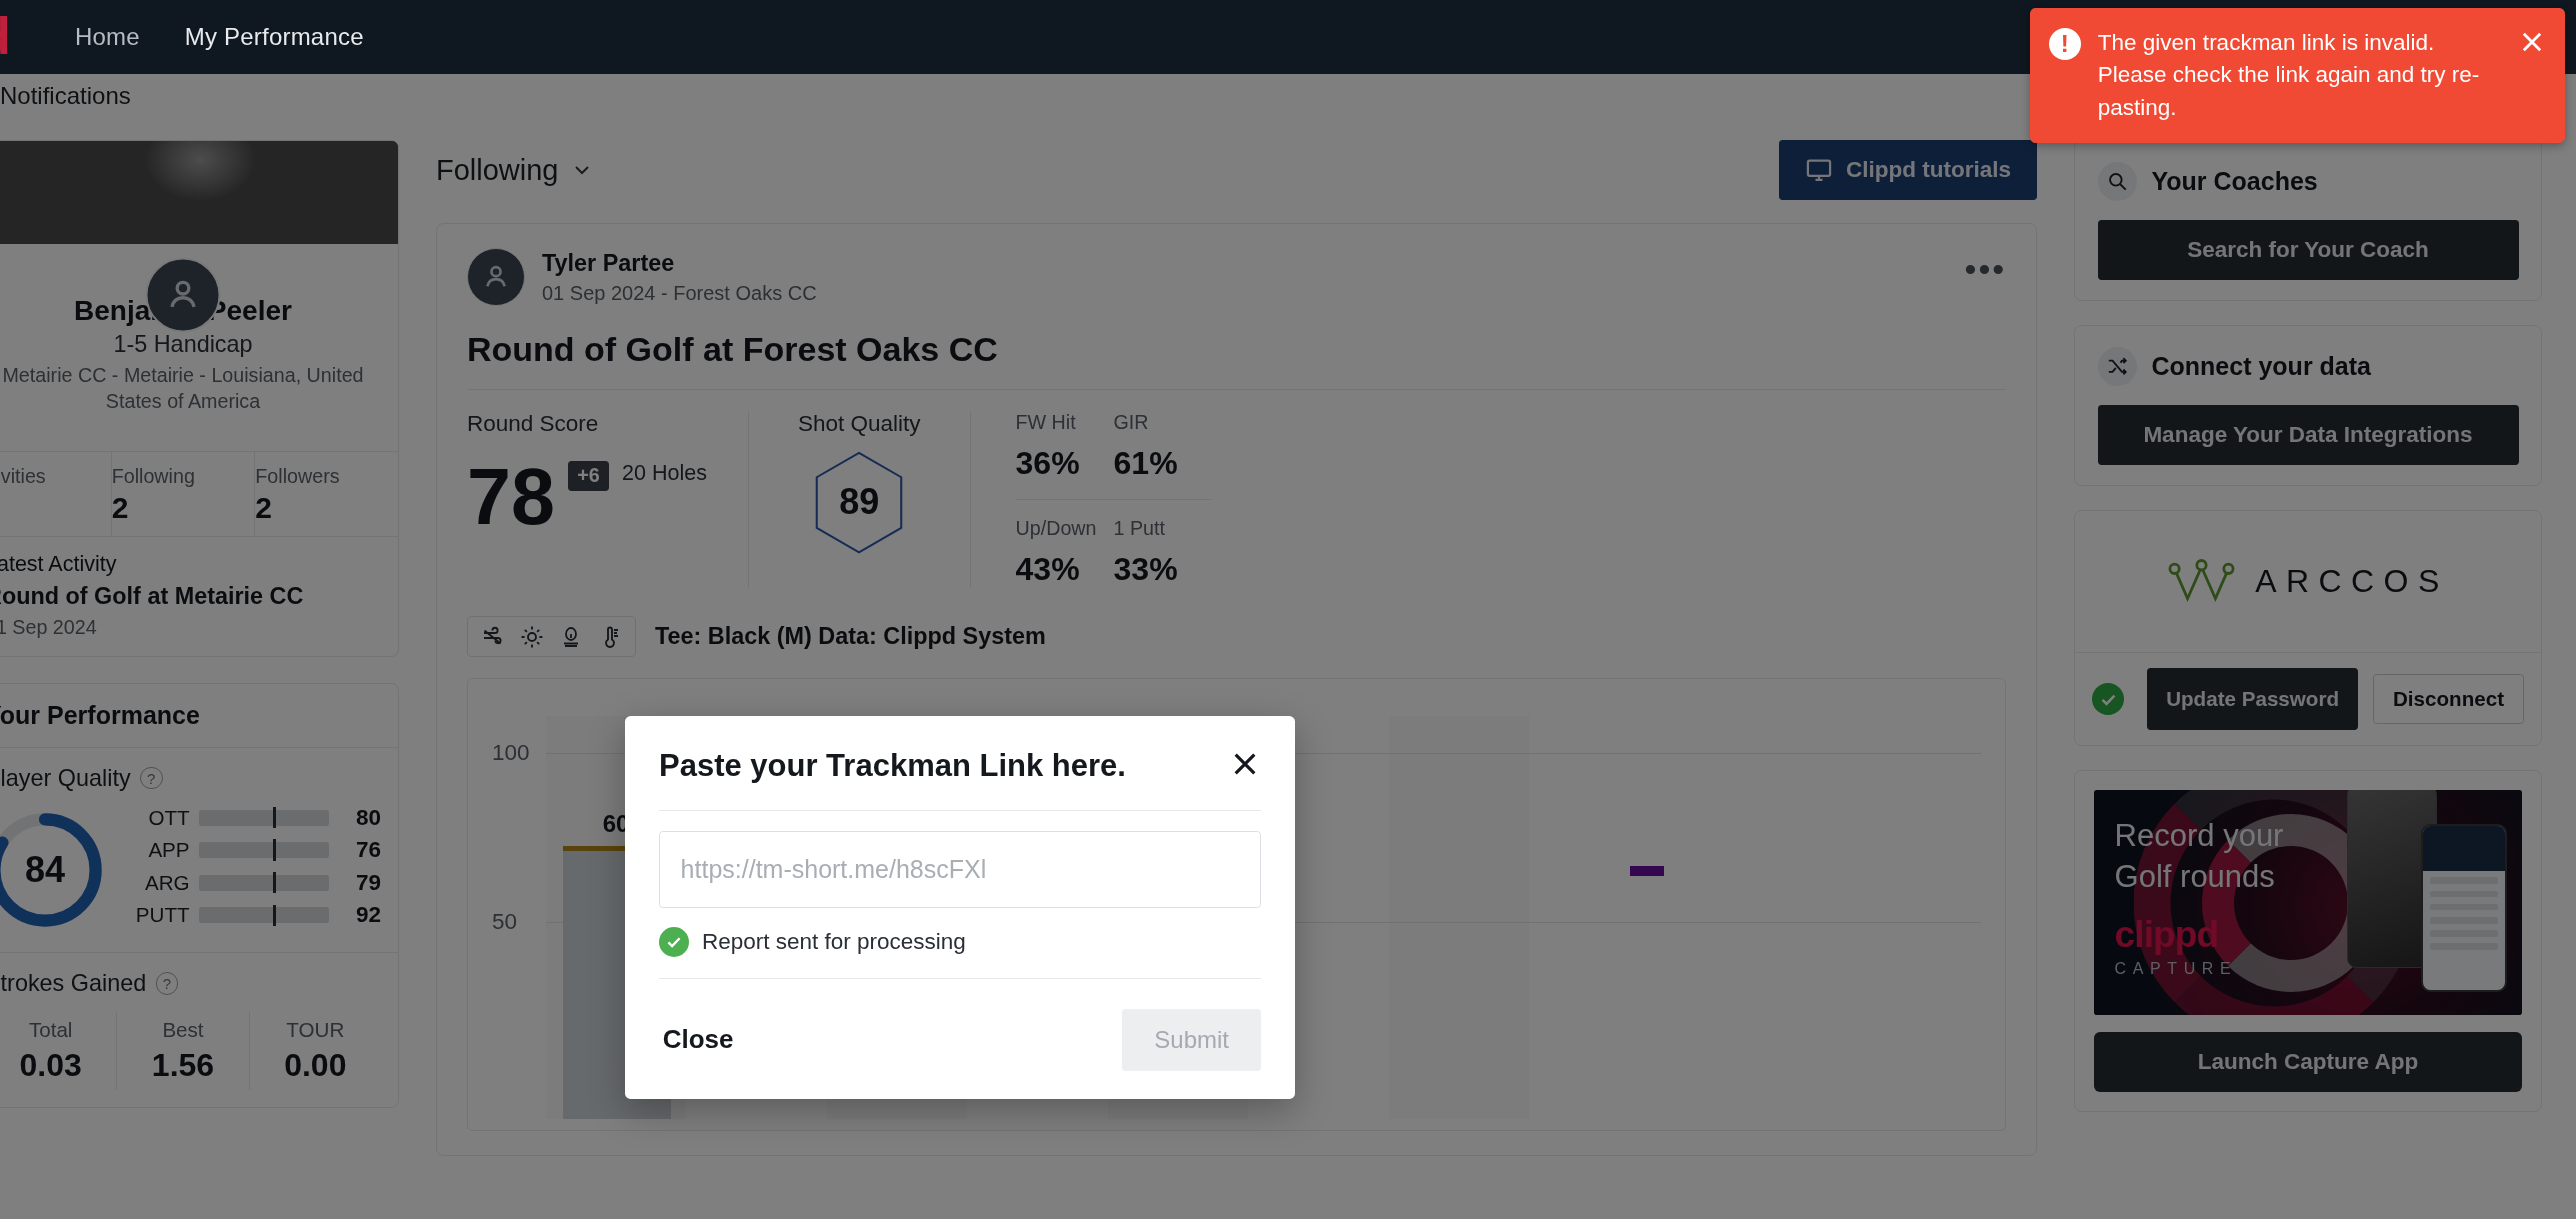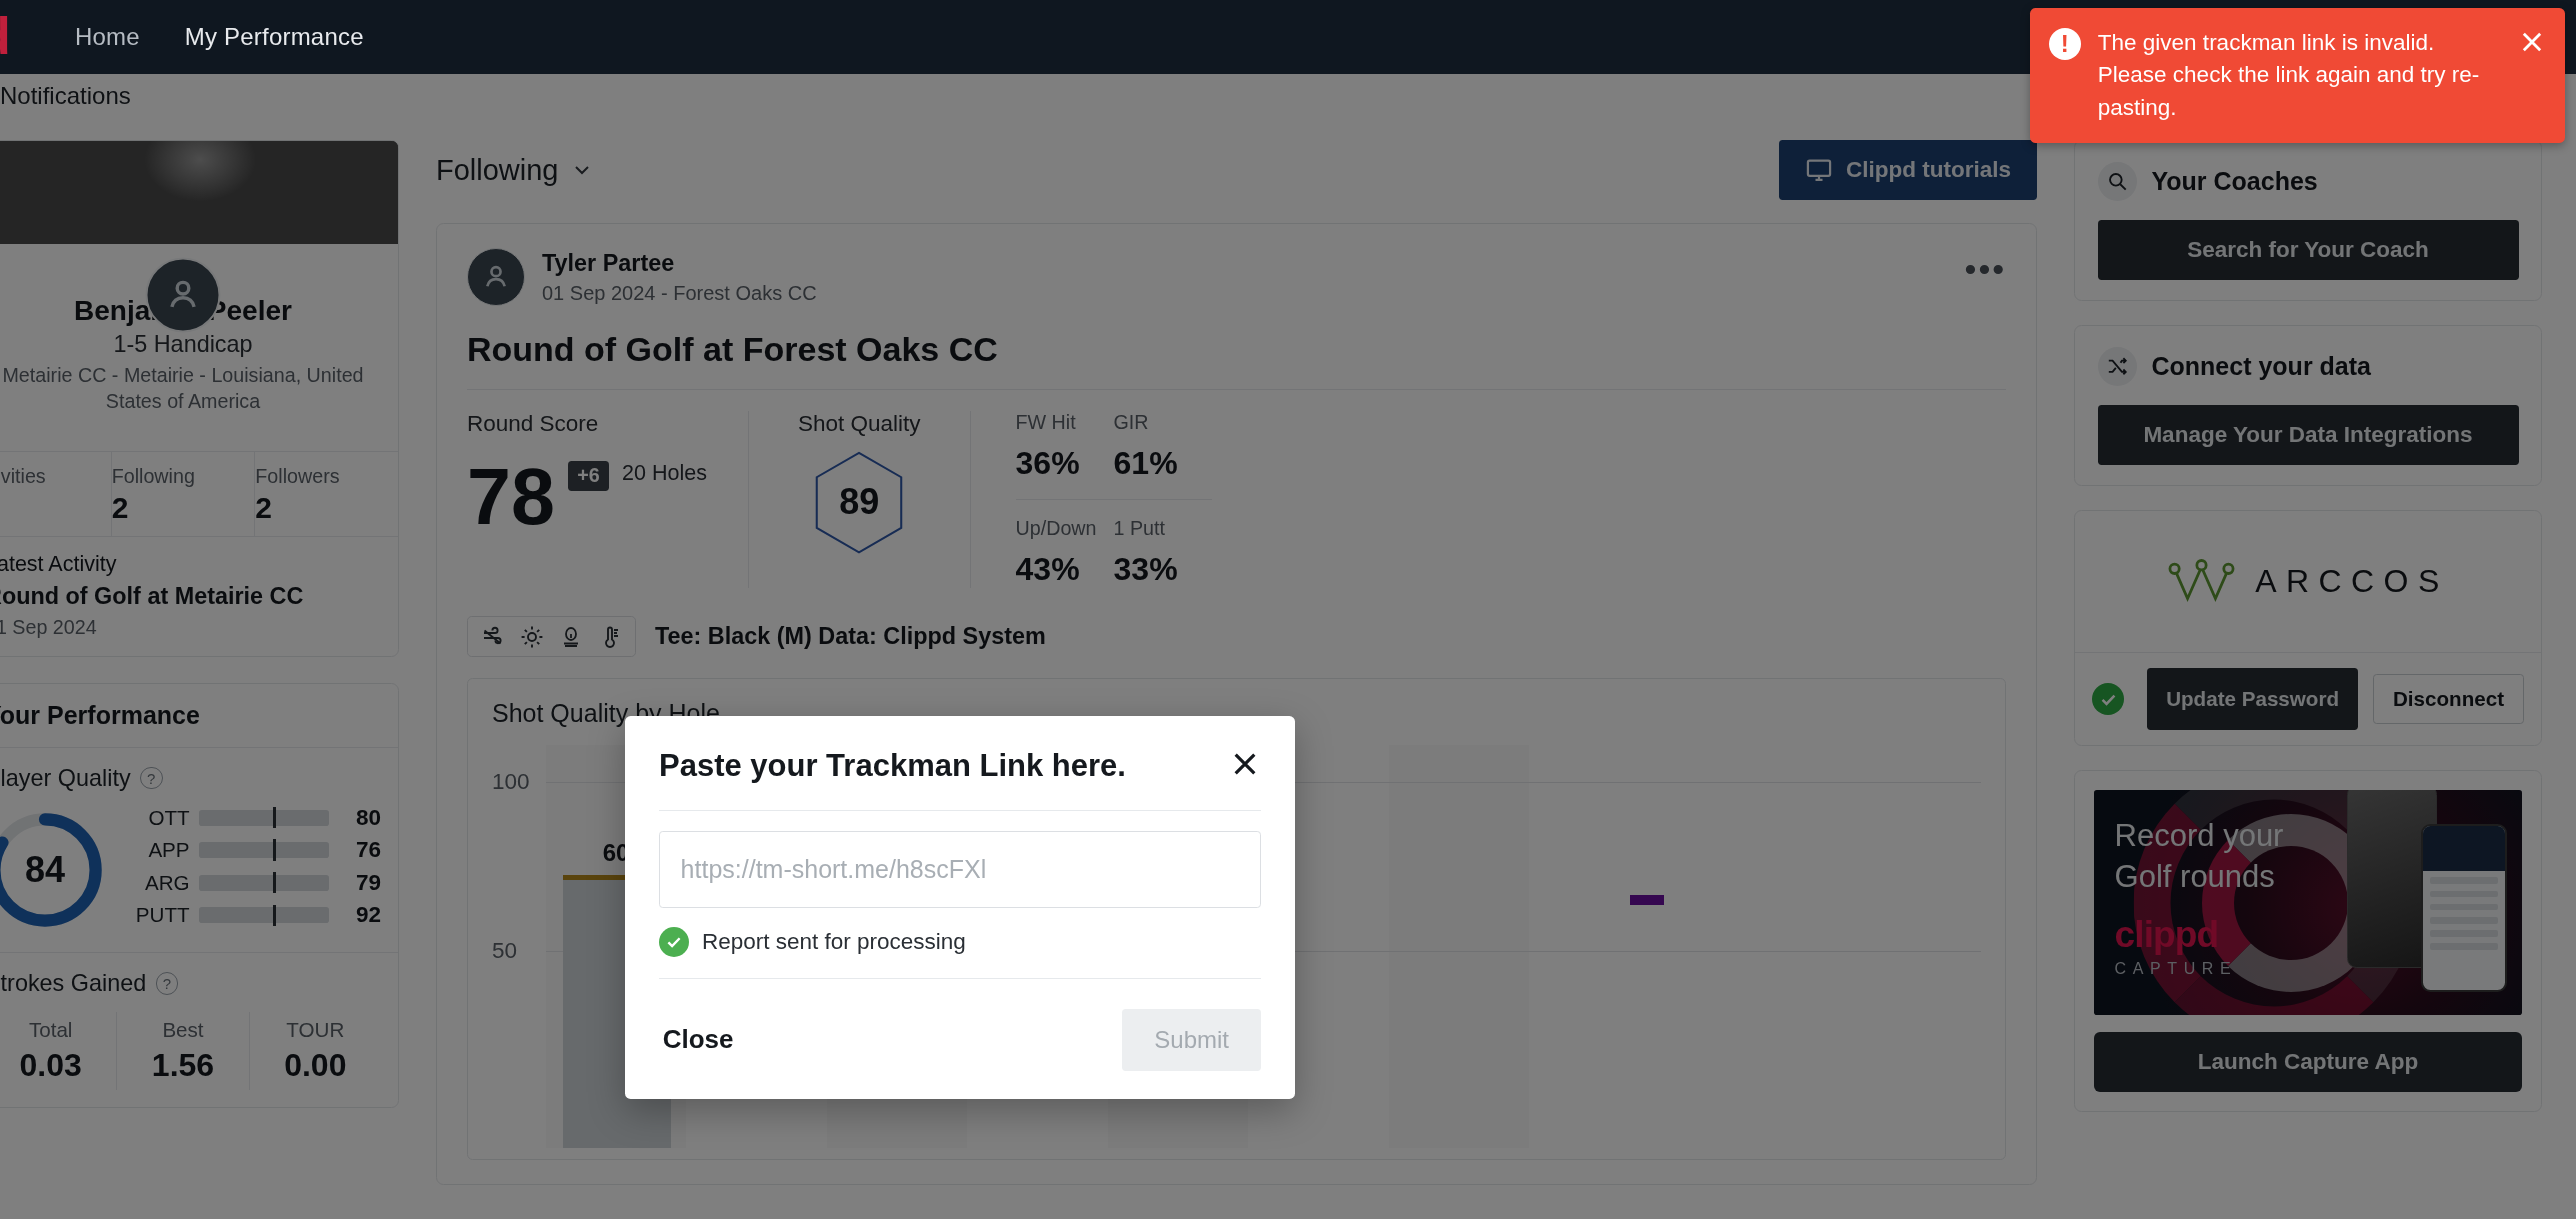--- a/index.html
+++ b/index.html
@@ -563,21 +563,20 @@
               </svg>
               <svg viewBox="0 0 24 24" fill="none" stroke="currentColor" stroke-width="1.9">
                 <path d="M10 14.5V4.5a2 2 0 114 0v10a4 4 0 11-4 0z"></path>
                   <path d="M16 5h4M16 8h3M16 11h4"></path>
               </svg>
             </div>
             <div class="chiptext">Tee: Black (M)  Data: Clippd System</div>
           </div>
 
           <div class="chart-card">
-            <div class="chart-title">Shot Quality by Hole</div>
             <div class="plot">
               <div class="band" style="left:54px;width:140px"></div>
               <div class="band" style="left:335px;width:140px"></div>
               <div class="band" style="left:616px;width:140px"></div>
               <div class="band" style="left:897px;width:140px"></div>
 
               <div class="gridline" style="top:37px"></div>
               <div class="gridline" style="top:206px"></div>
               <div class="ytick" style="top:37px">100</div>
               <div class="ytick" style="top:206px">50</div>

